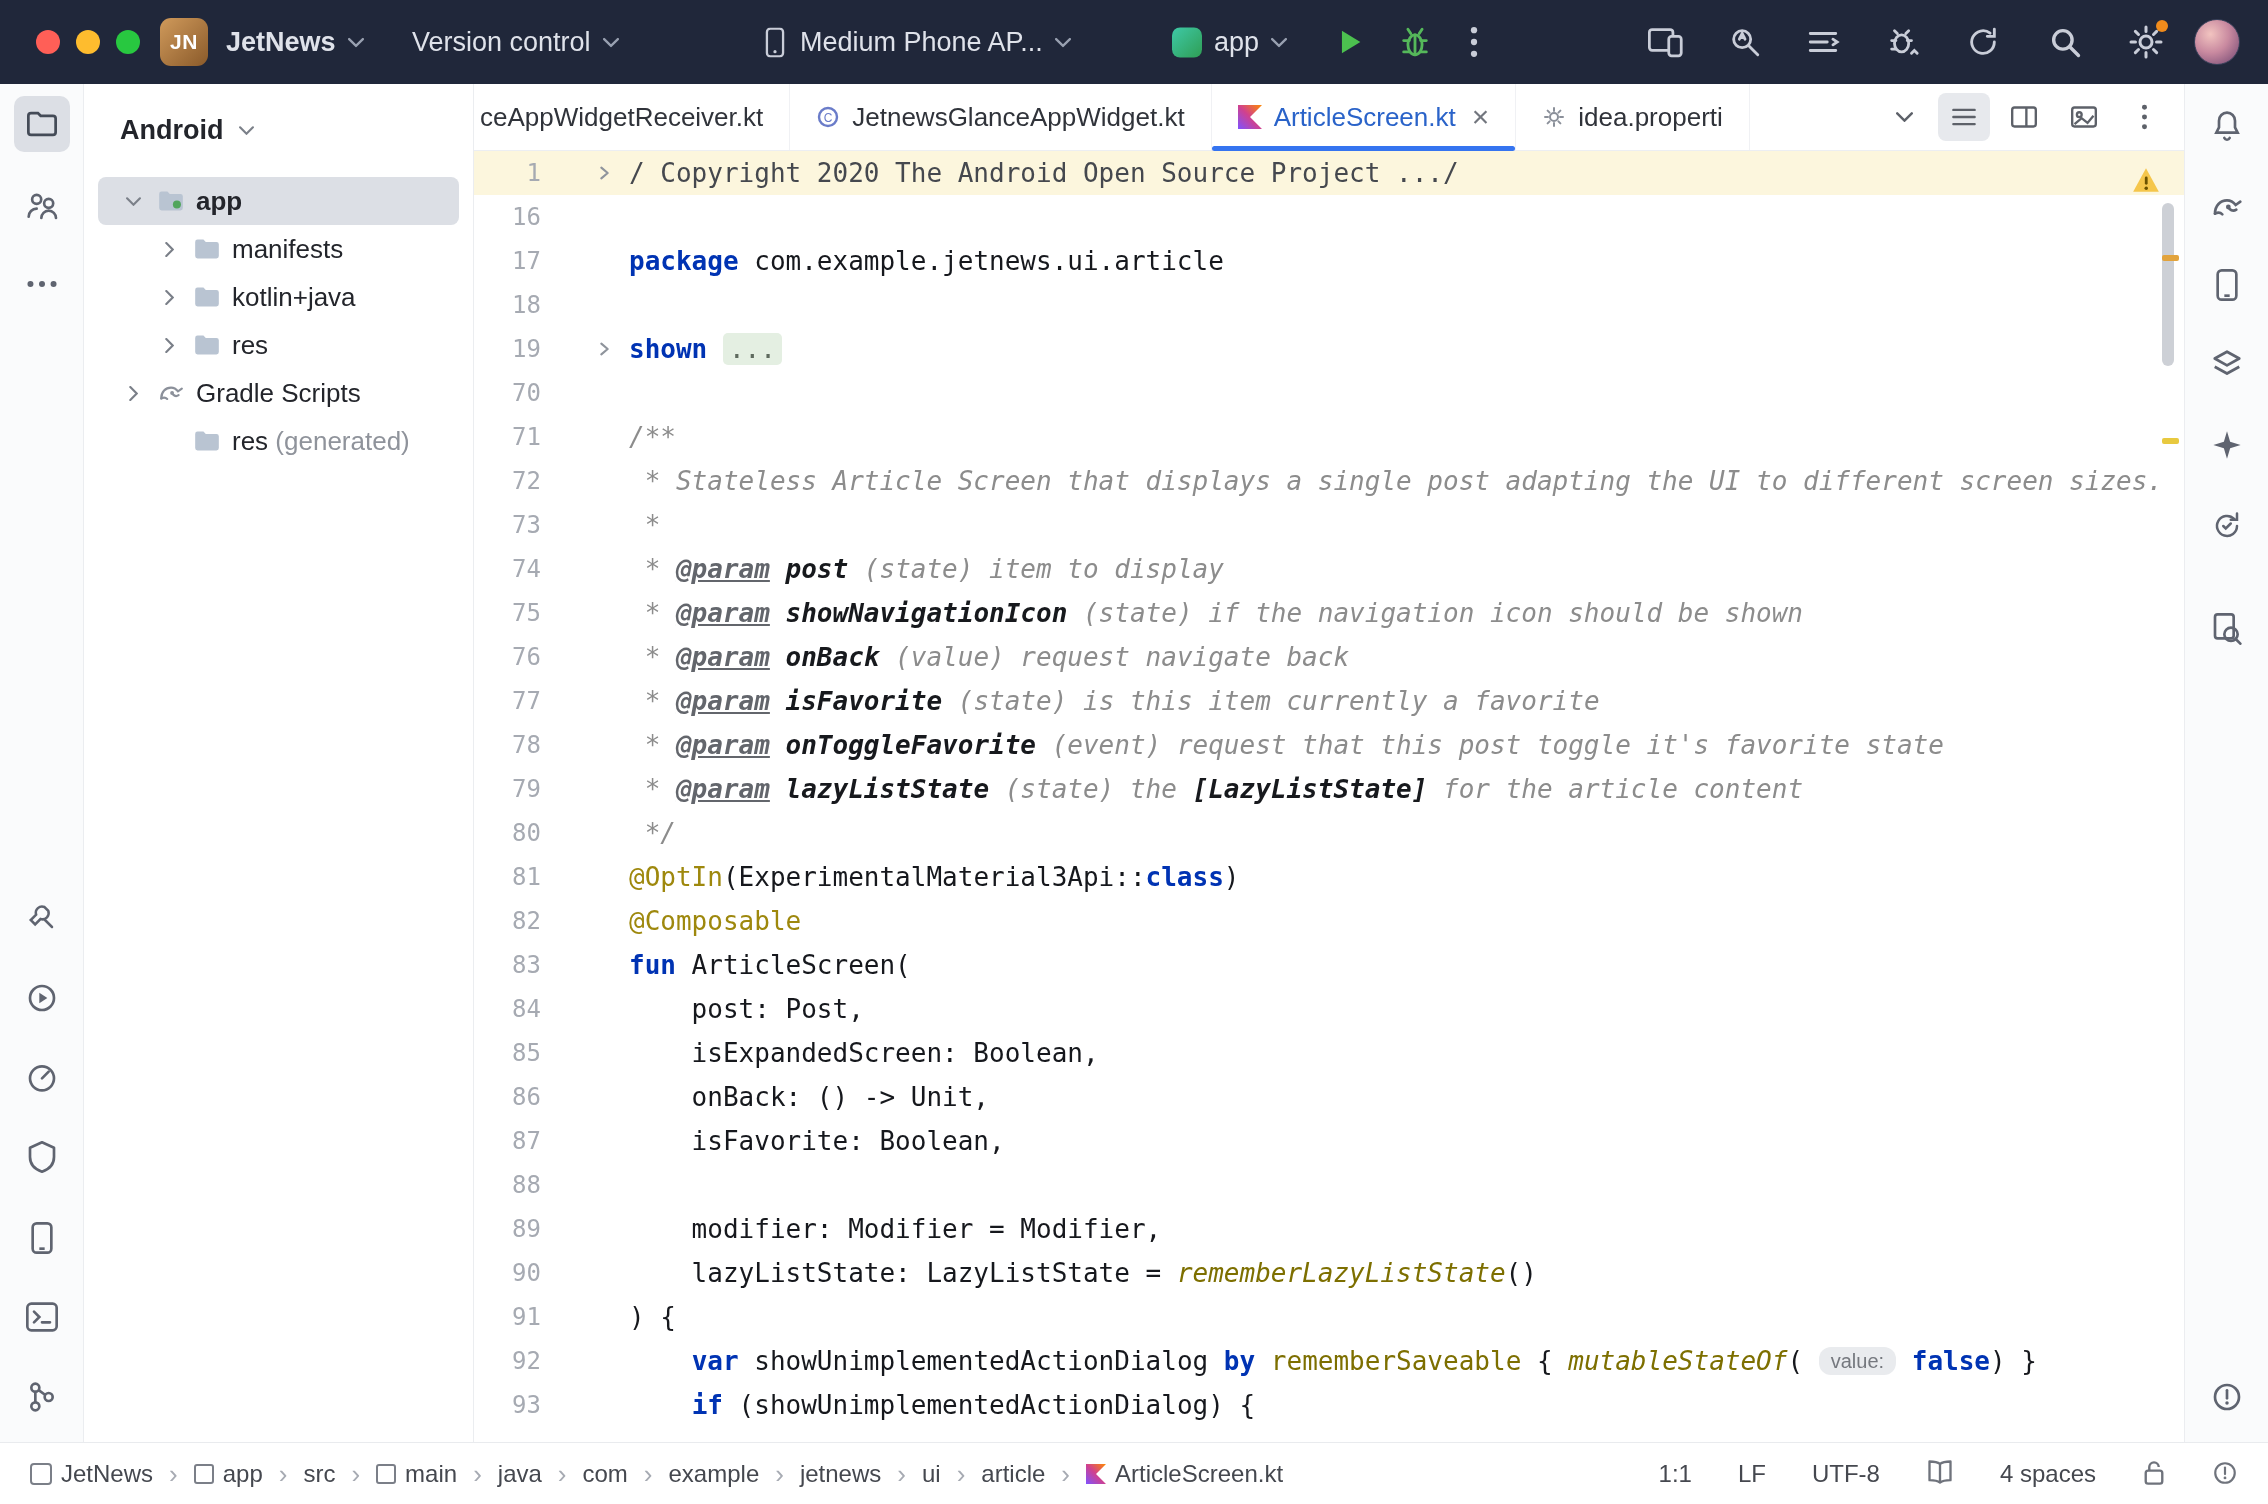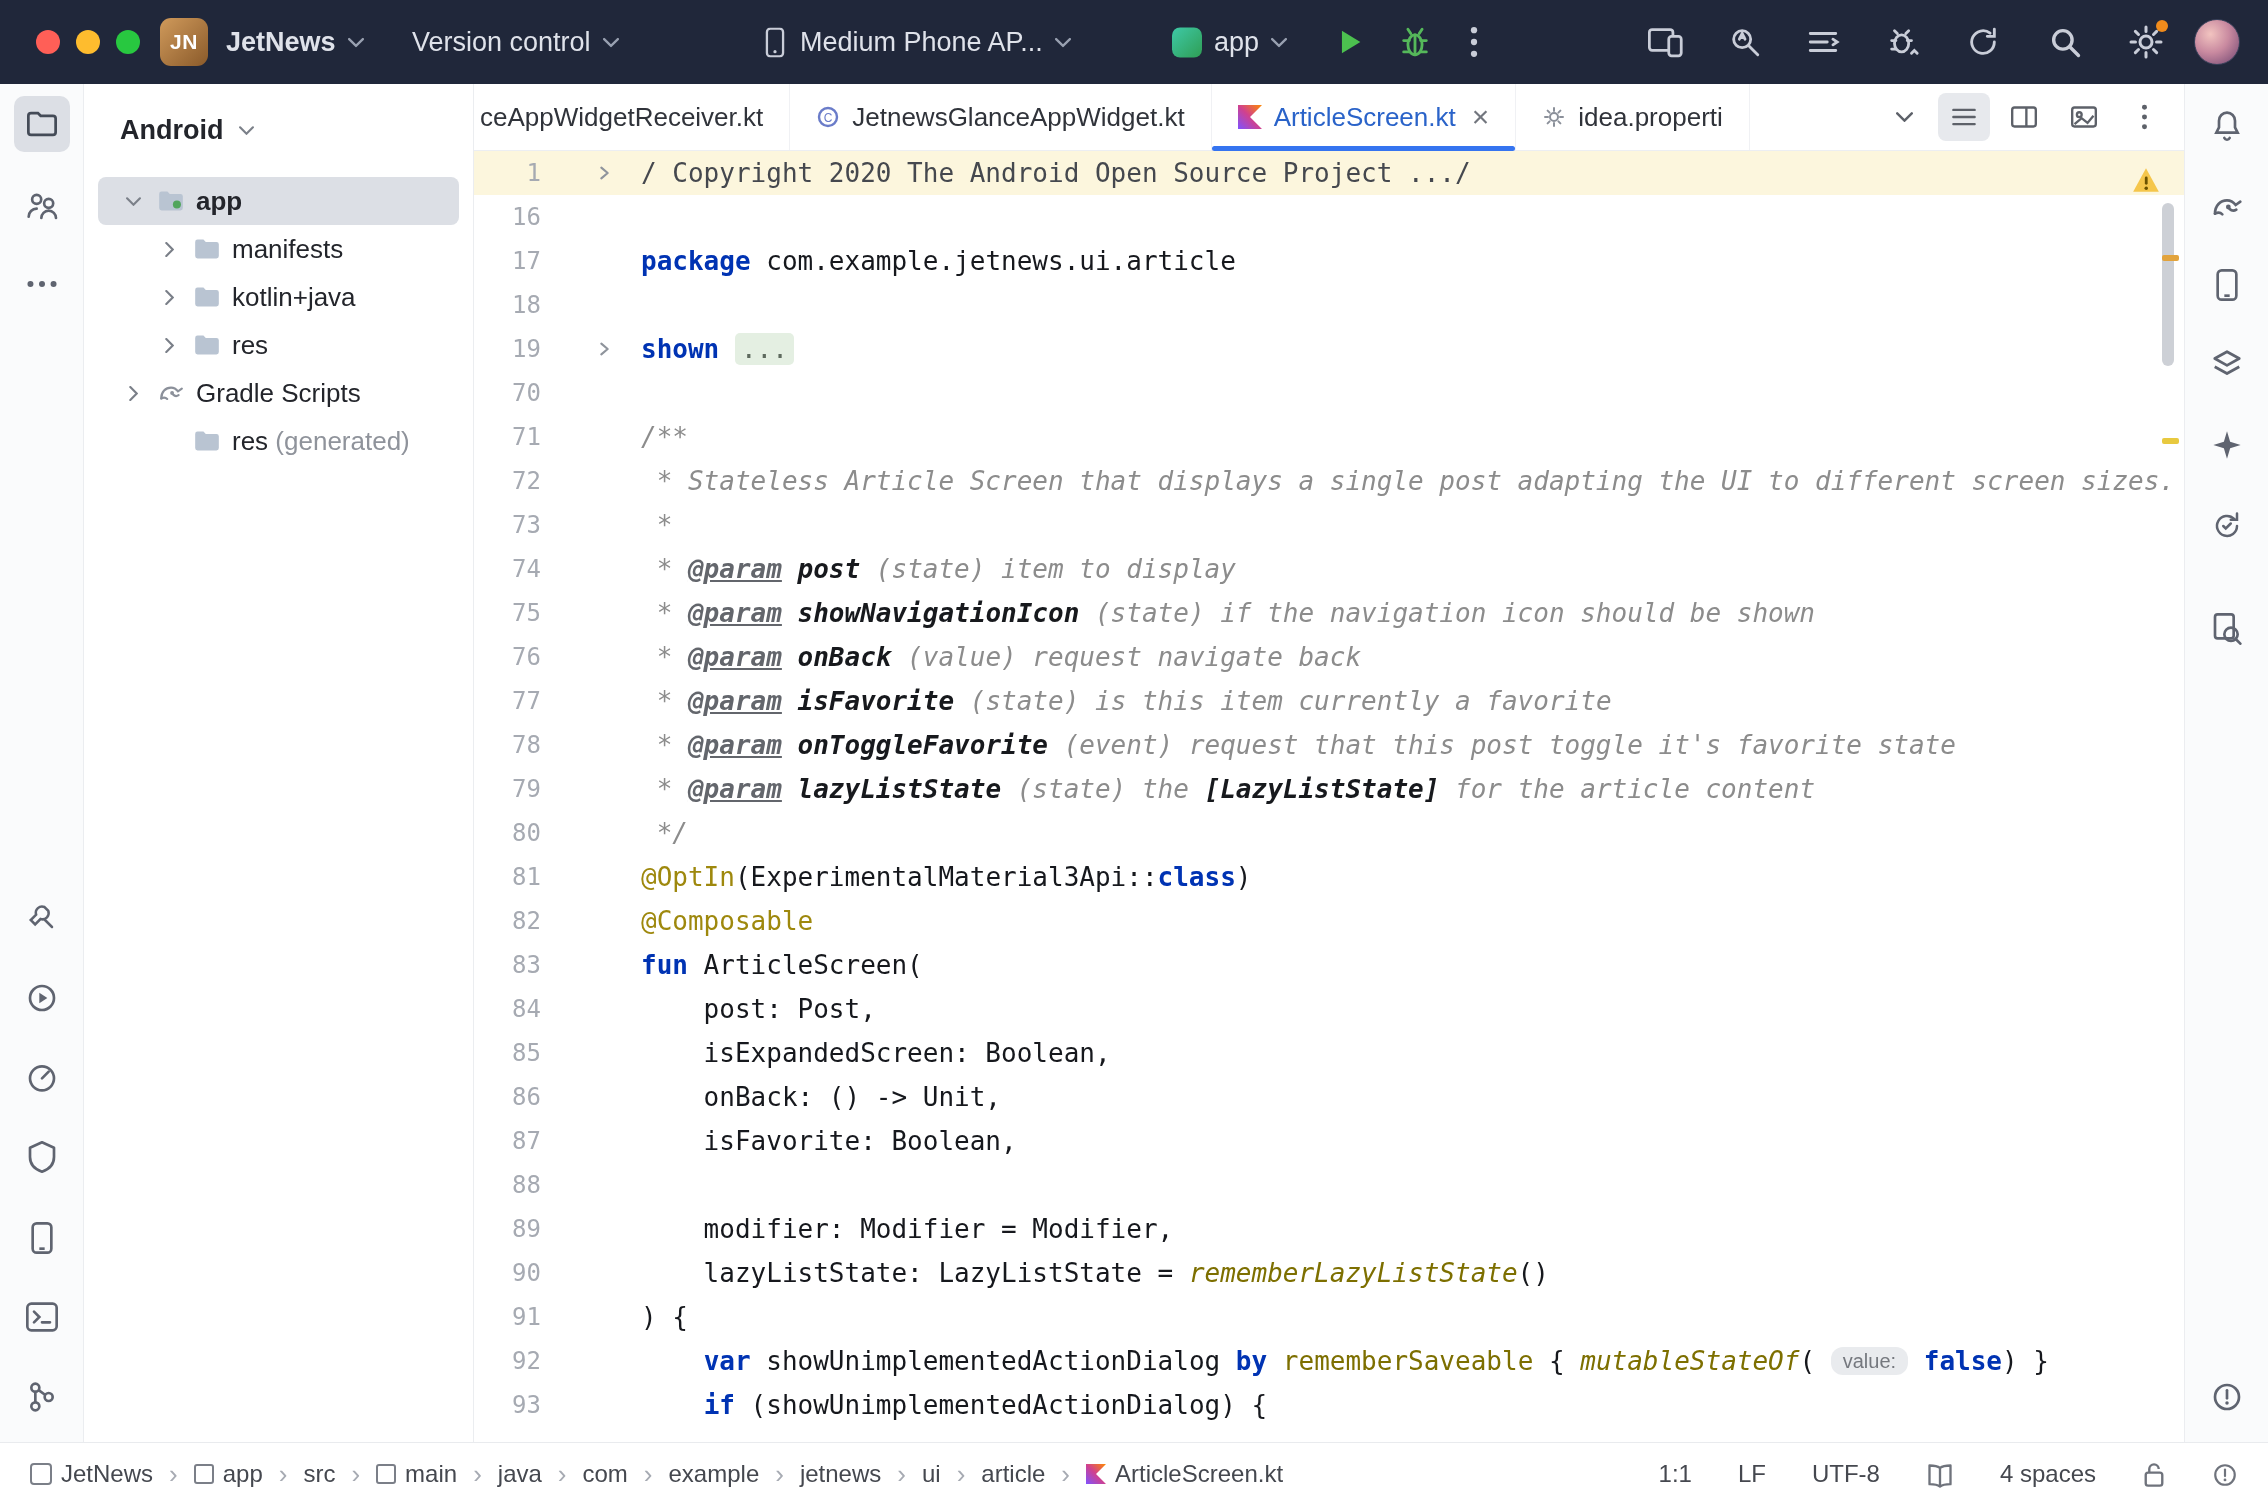--- a/index.html
+++ b/index.html
@@ -52,21 +52,21 @@
   .tab-ctrls{margin-left:auto;display:flex;align-items:center;gap:8px;padding-right:14px;color:#5d6169}
   .tab-ctrl{width:52px;height:48px;display:flex;align-items:center;justify-content:center;border-radius:8px}
   .tab-ctrl.on{background:#e7e9ed}
 
   
   .editor{position:relative;flex:1;overflow:hidden;background:#fff}
   .code-row{display:flex;height:44px;align-items:center}
   .code-row.current{background:#fcf6dd}
   .gut{position:relative;width:151px;flex:none;font:24px/44px "DejaVu Sans Mono",monospace;color:#a6aab2;text-align:right;padding-right:84px;box-sizing:border-box}
   .gut .fold{position:absolute;right:12px;top:50%;transform:translateY(-50%);display:inline-flex}
-  .editor pre{margin:16px;font:26px/44px "DejaVu Sans Mono",monospace;white-space:pre;color:#16181d}
+  .editor pre{margin:4px;font:26px/44px "DejaVu Sans Mono",monospace;white-space:pre;color:#16181d}
   .tk-kw{color:#0033b3;font-weight:600}
   .tk-pl{color:#16181d}
   .tk-cm{color:#8c8c8c;font-style:italic}
   .tk-cg{color:#45484e}
   .tk-tag{color:#63666c;font-weight:700;font-style:italic;text-decoration:underline}
   .tk-db{color:#17191d;font-weight:700;font-style:italic}
   .tk-an{color:#9e880d}
   .tk-ca{color:#7d6f00;font-style:italic}
   .tk-cb{color:#7d6f00}
   .tk-vu{color:#16181d;}
@@ -79,21 +79,21 @@
   .stripe.s2{top:287px;background:#e8c93f}
 
   
   .statusbar{height:62px;min-height:62px;border-top:1px solid #e9ebee;display:flex;align-items:center;padding:0 30px;color:#45484f;font-size:24px;background:#fff}
   #breadcrumbs{display:flex;align-items:center;gap:16px;white-space:nowrap}
   .bc-item{display:inline-flex;align-items:center;gap:9px}
   .bc-sep{color:#a7abb3;font-size:26px}
   .bc-ic{display:inline-flex}
   .bc-window{width:18px;height:18px;border:2px solid #7b7f88;border-radius:4px}
   .bc-module{width:16px;height:16px;border:2px solid #7b7f88;border-radius:3px}
-  .sb-right{margin-left:auto;display:flex;align-items:flex-end;gap:46px;color:#45484f}
+  .sb-right{margin-left:auto;display:flex;align-items:flex-start;gap:46px;color:#45484f}
   .sb-ic{display:inline-flex;color:#6f737c}
   svg{display:block}
 </style>
 </head>
 <body>
 
 <svg width="0" height="0" style="position:absolute">
   <defs>
     <linearGradient id="ktg" x1="0%" y1="100%" x2="100%" y2="0%">
       <stop offset="0%" stop-color="#7f52ff"></stop>

